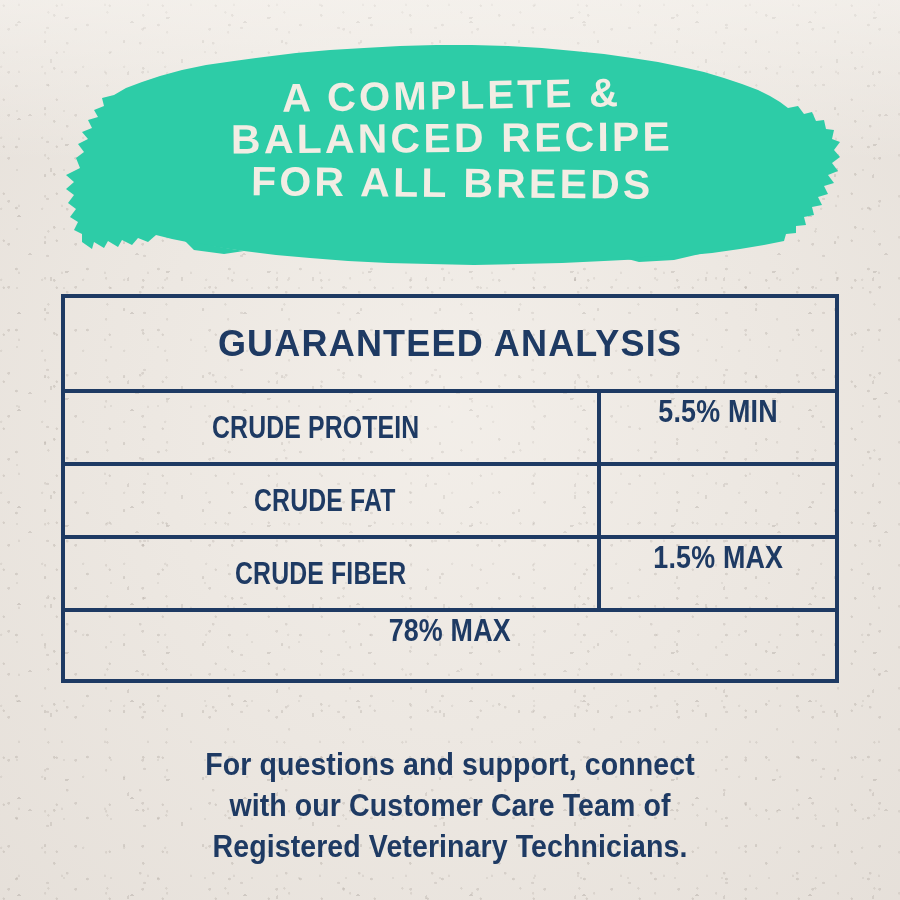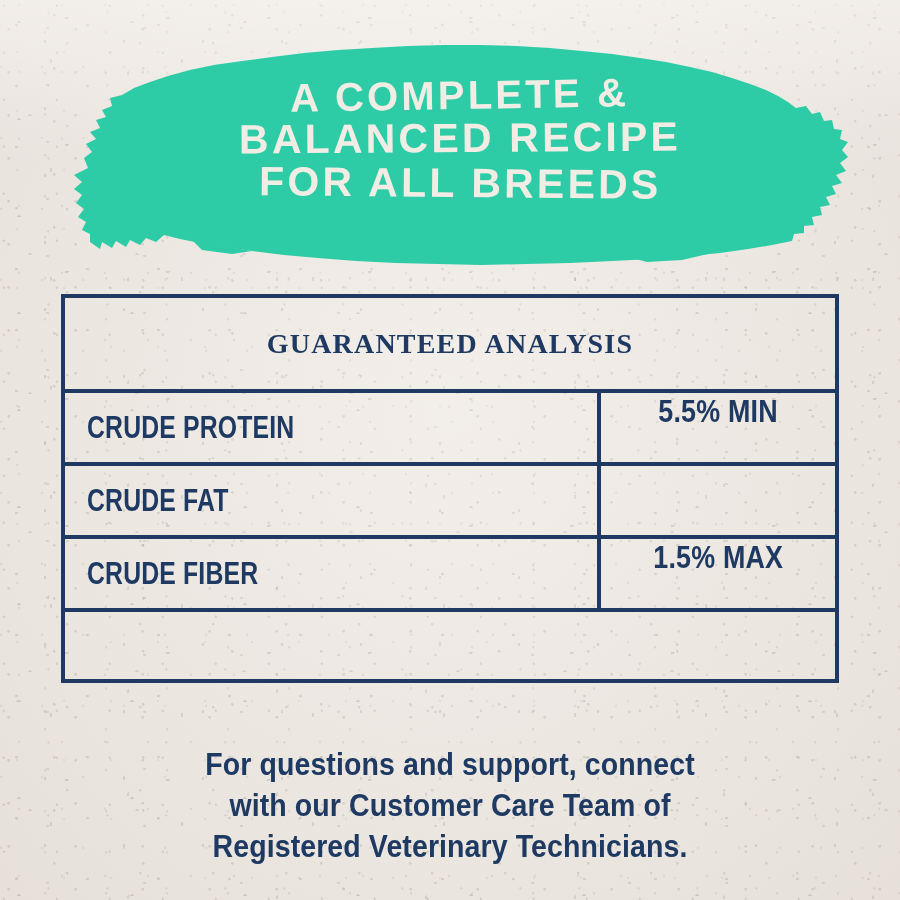--- a/index.html
+++ b/index.html
@@ -55,21 +55,21 @@
     position:absolute; inset:0;
     background:
       linear-gradient(180deg, rgba(255,253,250,.45) 0%, rgba(255,255,255,0) 18%),
       radial-gradient(ellipse at 50% 45%, rgba(255,252,248,.35) 0%, rgba(228,221,214,.12) 62%, rgba(205,196,188,.20) 100%);
     pointer-events:none;
   }
 
   
   #banner {
     position:absolute;
-    left:72px; top:40px;
+    left:64px; top:40px;
     width:776px; height:225px;
   }
   #banner svg { display:block; width:100%; height:100%; }
 
   #banner-text {
     position:absolute;
     left:0; top:0; width:100%; height:100%;
     display:flex; flex-direction:column;
     align-items:center; justify-content:center;
     padding-bottom:26px;
@@ -96,38 +96,39 @@
     width:778px; height:389px;
     border:4px solid #1e3a63;
   }
   #ga-header {
     height:95px;
     border-bottom:4px solid #1e3a63;
     display:flex; align-items:center; justify-content:center;
   }
   #ga-header-text {
     color:#1e3a63;
-    font-family:Liberation Serif, serif;
-    font-weight:bold;
-    font-size:28px;
+    font-family:Liberation Sans, sans-serif;
+    font-weight:bold;
+    font-size:36px;
     letter-spacing:1.2px;
     white-space:nowrap;
   }
   .ga-row {
     display:flex;
     height:73px;
     border-bottom:4px solid #1e3a63;
   }
   .ga-row:last-child { border-bottom:none; }
 
   .ga-label-cell {
     width:536px;
     border-right:4px solid #1e3a63;
     display:flex; align-items:center;
     padding-left:22px;
+    justify-content:center;
   }
   .ga-value-cell {
     flex:1;
     display:flex; justify-content:center;
   }
   .ga-label, .ga-value {
     color:#1e3a63;
     font-family:"Liberation Sans Narrow","Liberation Sans", sans-serif;
     font-weight:bold;
     font-size:31px;
@@ -226,20 +227,23 @@
     <div class="ga-row">
       <div class="ga-label-cell">
         <span class="ga-label">CRUDE FIBER</span>
       </div>
       <div class="ga-value-cell">
         <span class="ga-value">1.5% MAX</span>
       </div>
     </div>
 
     <div class="ga-row">
+      <div class="ga-value-cell">
+        <span class="ga-value">78% MAX</span>
+      </div>
     </div>
 
   </div>
 
   <div id="footer">
     <div class="fline">For questions and support, connect</div>
     <div class="fline">with our Customer Care Team of</div>
     <div class="fline">Registered Veterinary Technicians.</div>
   </div>
 

